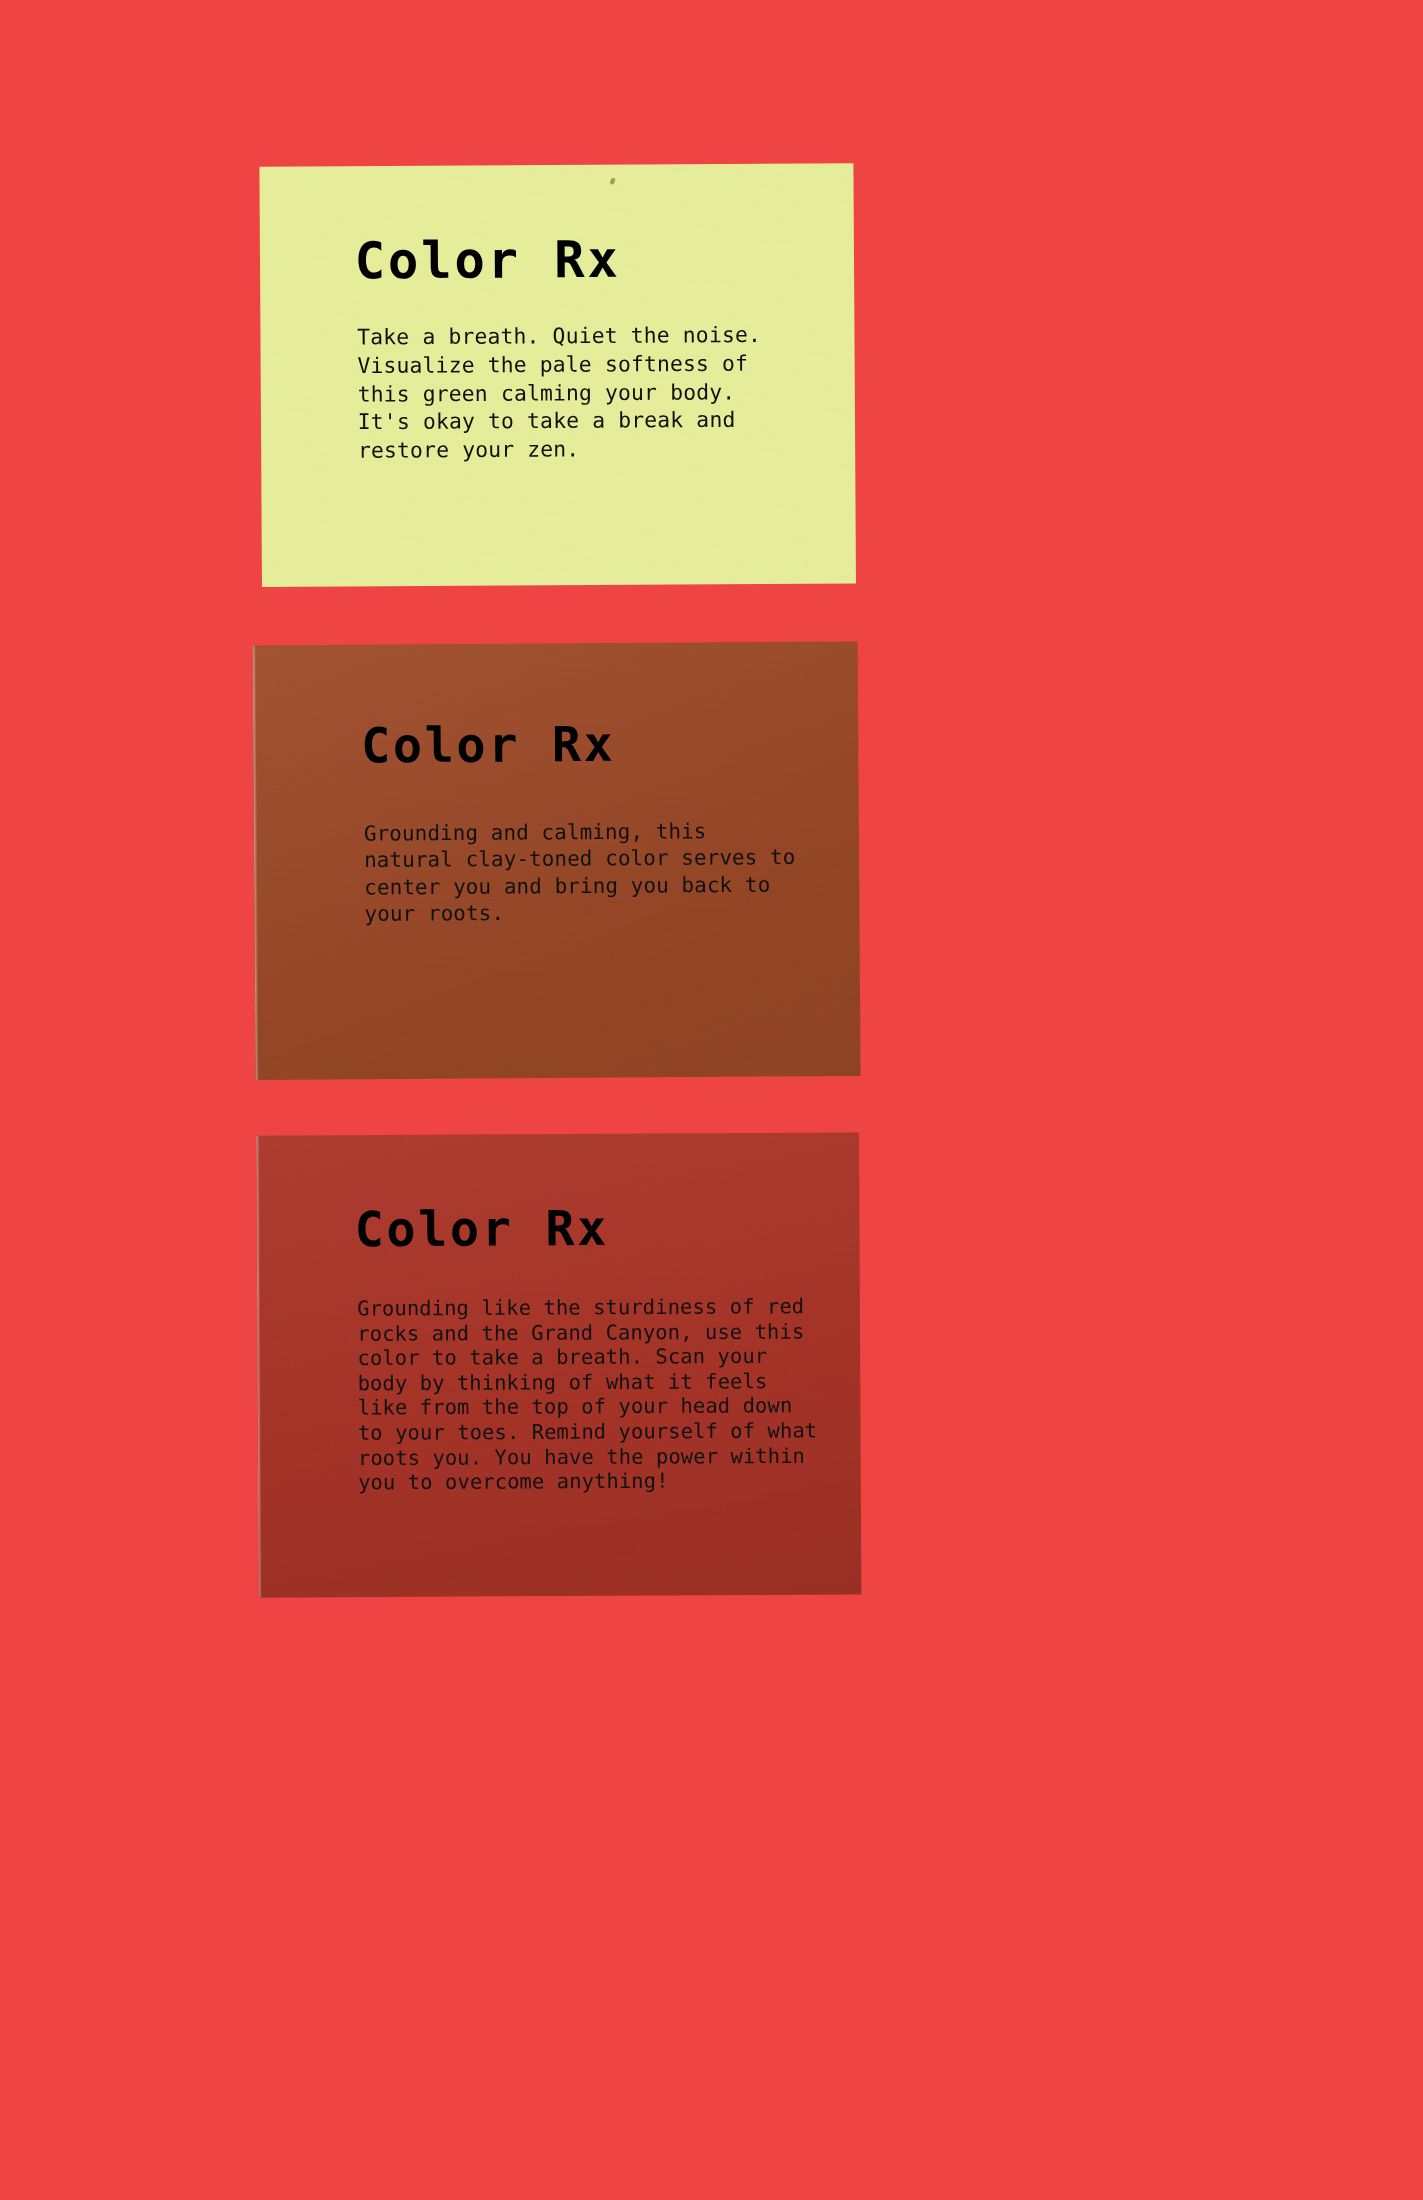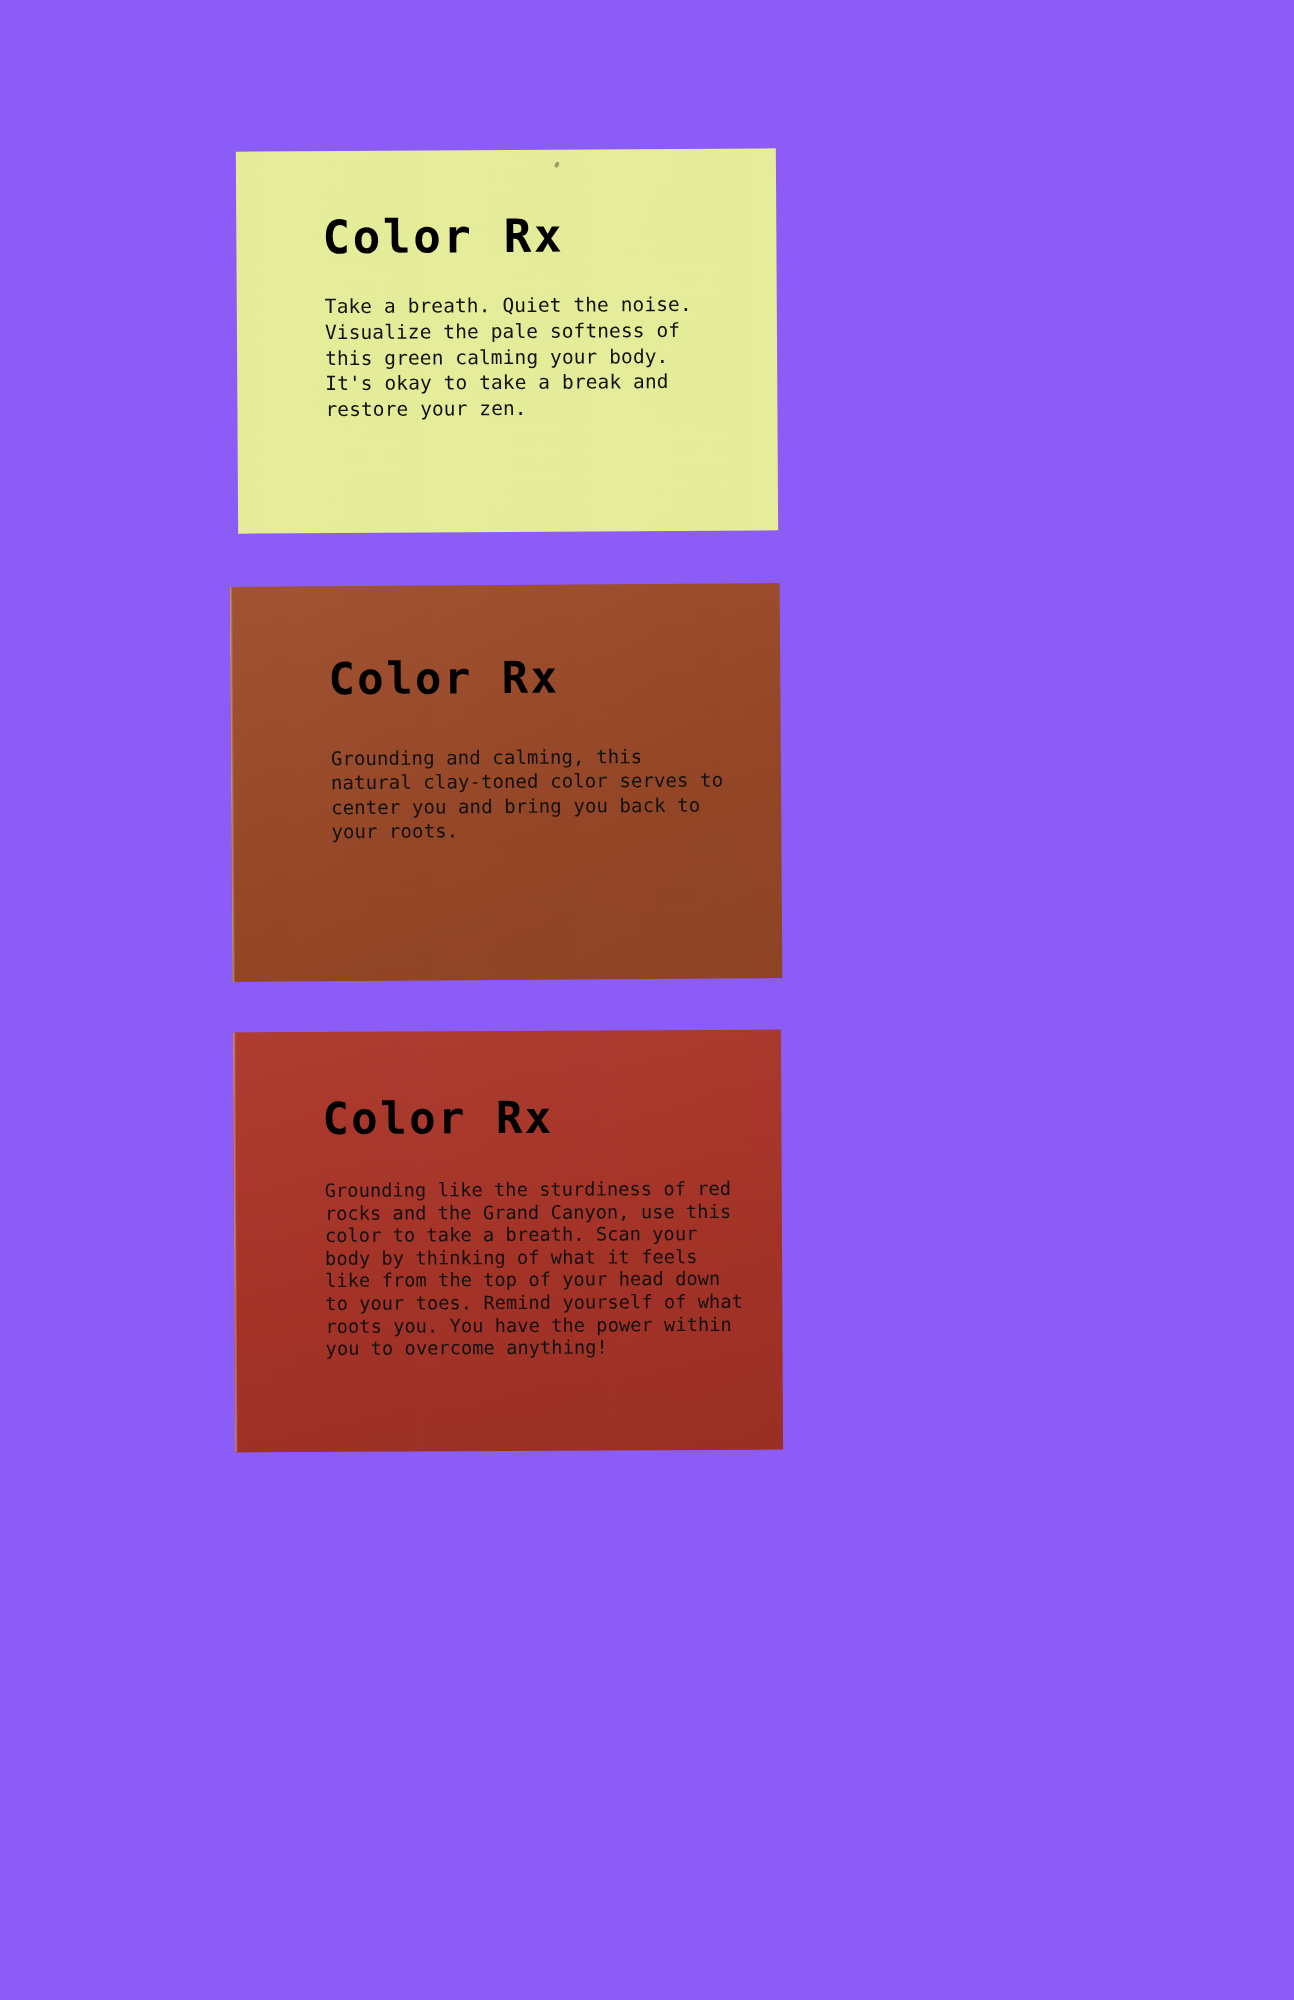--- a/index.html
+++ b/index.html
@@ -12,21 +12,21 @@
     width: 1294px;
     height: 2000px;
     position: relative;
     font-family: "DejaVu Sans Mono", "Liberation Mono", monospace;
     overflow: hidden;
   }
 
   .sheet {
     position: absolute;
     inset: 0;
-    background: #8b5cf6;
+    background: #ef4444;
   }
 
   
   .card {
     position: absolute;
     box-sizing: border-box;
     overflow: hidden;
   }
   .card-inner {
     position: absolute;

